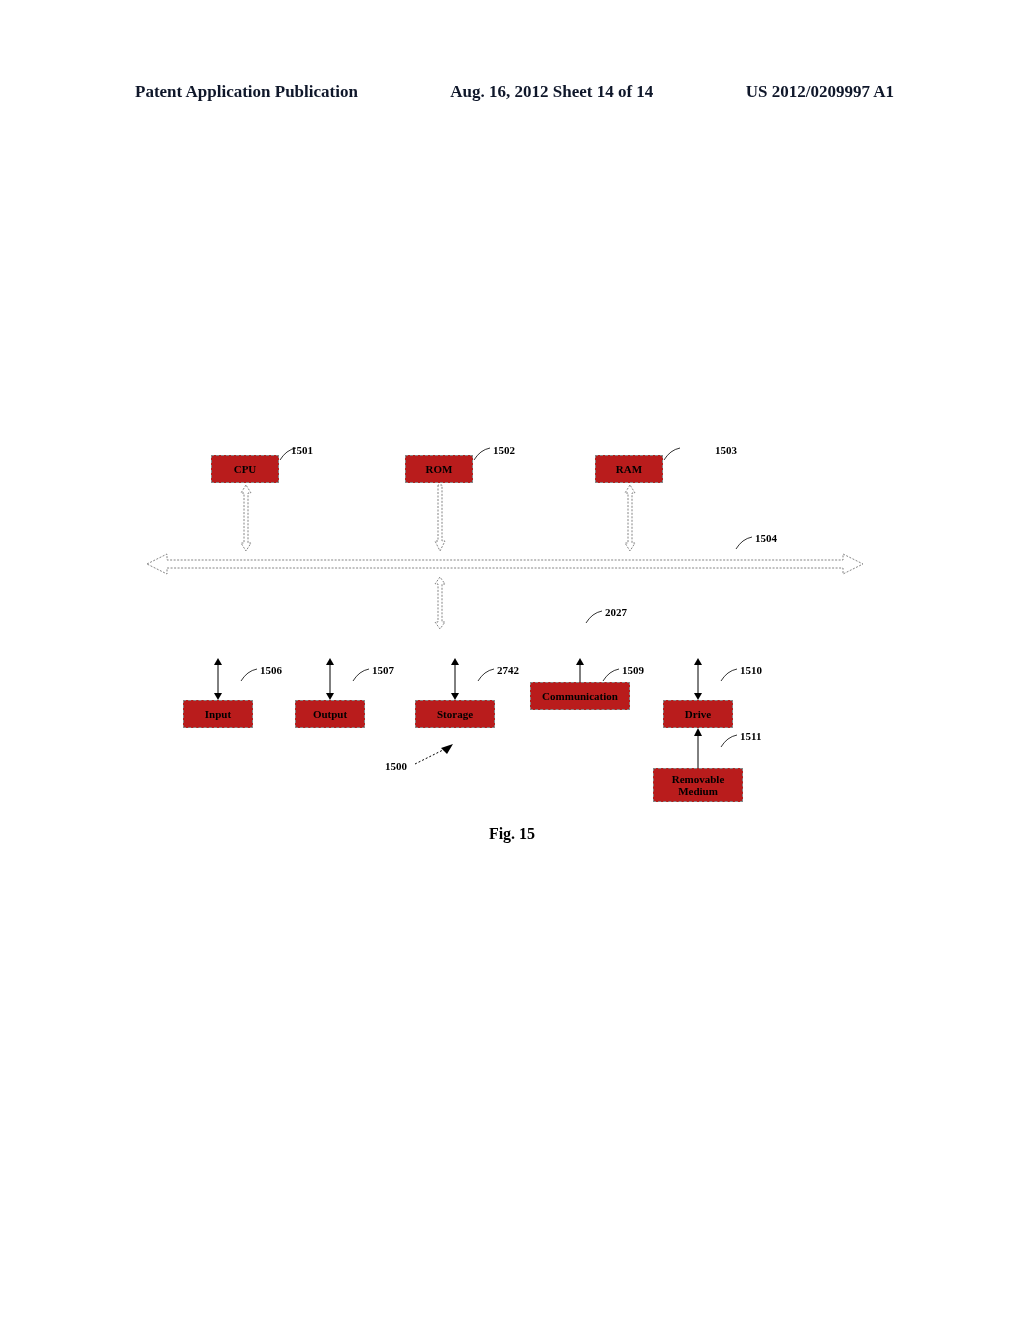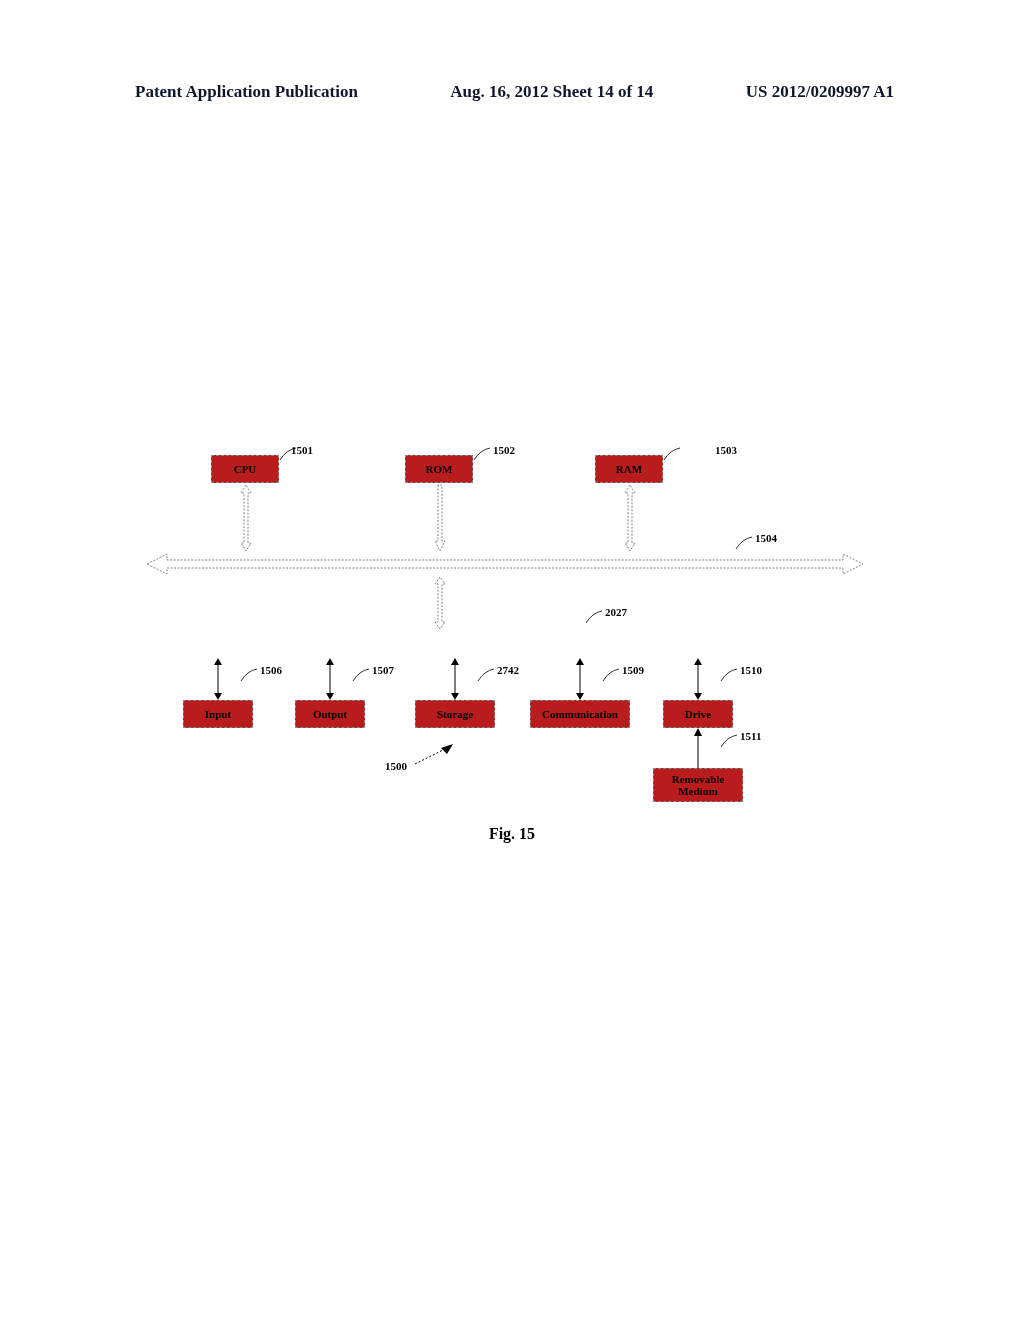--- a/index.html
+++ b/index.html
@@ -287,21 +287,21 @@
 
   <div class="box" style="left:28px; top:250px; width:70px; height:28px;">
     <span>Input</span>
   </div>
   <div class="box" style="left:140px; top:250px; width:70px; height:28px;">
     <span>Output</span>
   </div>
   <div class="box" style="left:260px; top:250px; width:80px; height:28px;">
     <span>Storage</span>
   </div>
-  <div class="box" style="left:375px; top:250px; width:100px; height:28px;text-align:right;">
+  <div class="box" style="left:375px; top:232px; width:100px; height:28px;text-align:right;">
     <span>Communication</span>
   </div>
   <div class="box" style="left:508px; top:250px; width:70px; height:28px;">
     <span>Drive</span>
   </div>
 
   <div class="thin-up" style="left:538px; top:278px; height:40px;">
     <svg viewBox="0 0 10 40">
         <line x1="5" y1="7" x2="5" y2="40" stroke="#000" stroke-width="1"></line>
         <polygon points="5,0 1,8 9,8" fill="#000"></polygon>

